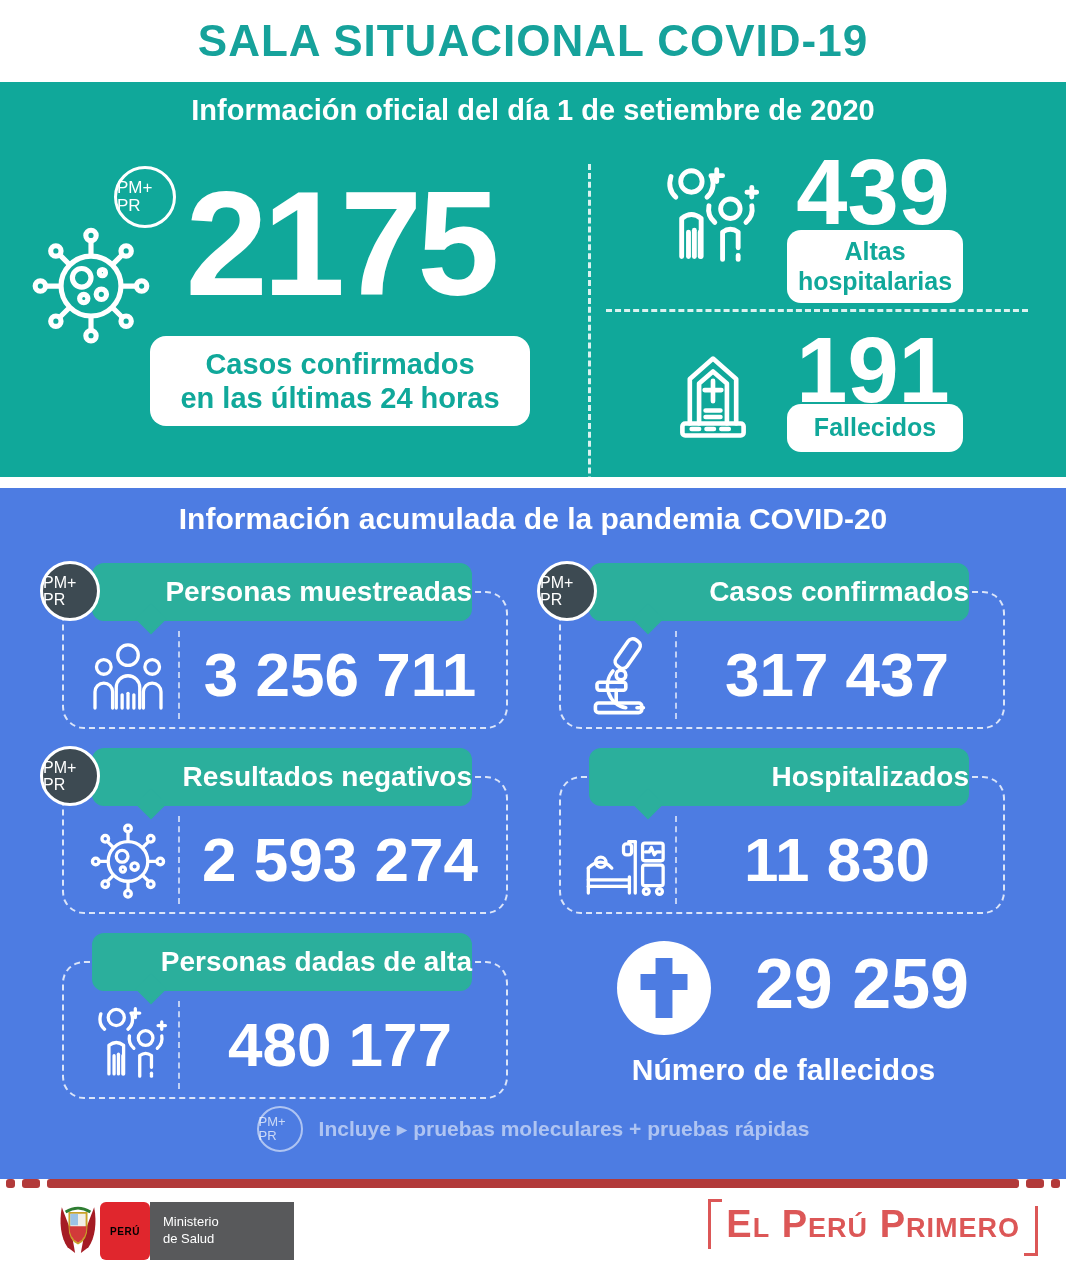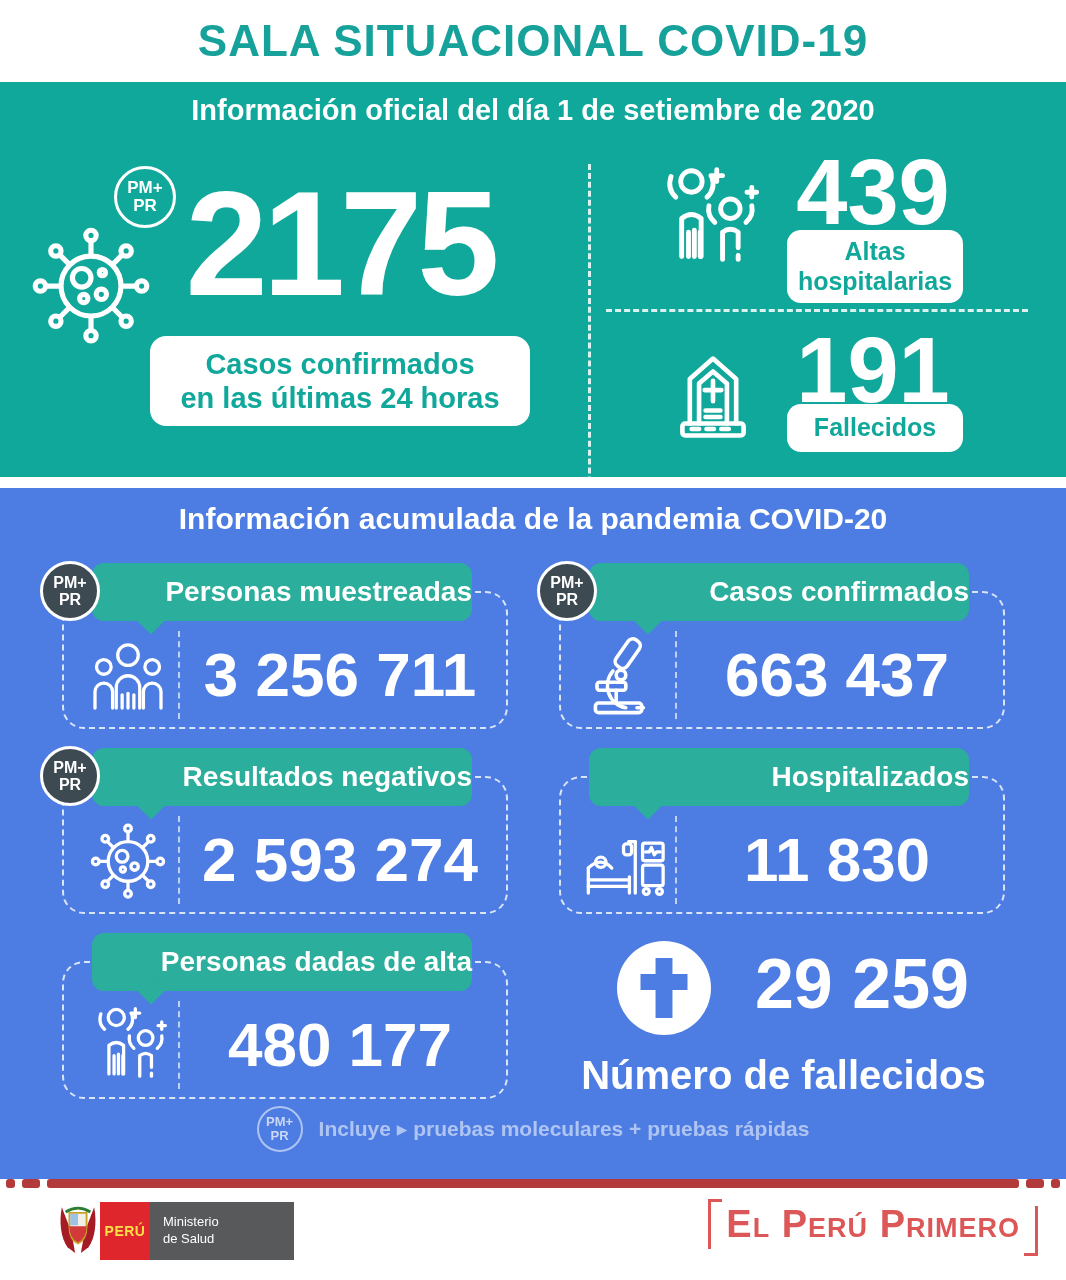--- a/index.html
+++ b/index.html
@@ -11,22 +11,22 @@
   body{width:1066px;height:1280px;background:#fff;font-family:"Liberation Sans","DejaVu Sans",sans-serif;}
   .page{position:relative;width:1066px;height:1280px;background:#fff;overflow:hidden;}
 
   .main-title{position:absolute;top:16px;left:0;width:100%;text-align:center;
     font-size:44px;font-weight:800;color:var(--title-teal);letter-spacing:1px;}
 
   
   .teal-section{position:absolute;top:82px;left:0;width:1066px;height:395px;background:var(--teal);padding-left:28px;}
   .daily-header{position:absolute;top:12px;left:0;width:100%;text-align:center;
     color:#fff;font-size:29px;font-weight:800;}
-  .pm-badge{display:flex;flex-direction:column;align-items:center;justify-content:center;
-    border-radius:50%;color:#fff;font-weight:700;line-height:1.08;}
+  .pm-badge{display:flex;flex-direction:column;align-items:flex-start;justify-content:center;
+    border-radius:50%;color:#fff;font-weight:400;line-height:1.08;}
   .pm-badge-daily{position:absolute;left:114px;top:84px;width:62px;height:62px;
     border:3px solid #fff;font-size:17px;}
   .virus-big{position:absolute;left:22px;top:140px;width:138px;height:124px;}
   .num-confirmed{position:absolute;left:150px;top:88px;width:380px;text-align:center;
     font-size:148px;font-weight:800;line-height:1;letter-spacing:-5px;color:#fff;}
   .label-box{background:#fff;color:var(--teal);font-weight:800;text-align:center;line-height:1.18;}
   .confirmed-box{position:absolute;left:150px;top:254px;width:380px;border-radius:16px;
     padding:11px 6px;font-size:29px;}
   .v-div{position:absolute;left:588px;top:82px;height:372px;border-left:3px dashed rgba(255,255,255,.85);}
   .h-div{position:absolute;left:606px;top:227px;width:422px;border-top:3px dashed rgba(255,255,255,.85);}
@@ -62,37 +62,37 @@
   .icon-sep{height:88px;border-left:2px dashed rgba(255,255,255,.65);}
   .card-value{flex:1;text-align:center;font-size:62px;font-weight:800;color:#fff;line-height:1;}
   .card-1{left:40px;top:75px;} .card-2{left:537px;top:75px;}
   .card-3{left:40px;top:260px;} .card-4{left:537px;top:260px;}
   .card-5{left:40px;top:445px;}
   .deaths-block{position:absolute;left:537px;top:445px;width:473px;height:175px;}
   .cross-circle{position:absolute;left:80px;top:8px;width:94px;height:94px;}
   .deaths-value{position:absolute;left:180px;top:16px;width:290px;text-align:center;
     font-size:70px;font-weight:800;color:#fff;line-height:1;}
   .deaths-label{position:absolute;left:40px;right:20px;top:120px;text-align:center;
-    font-size:40px;font-weight:800;color:#fff;}
+    font-size:30px;font-weight:800;color:#fff;}
   .footnote{position:absolute;left:0;right:0;top:618px;display:flex;align-items:center;
     justify-content:center;gap:16px;color:rgba(255,255,255,.55);}
   .pm-badge-foot{width:46px;height:46px;border:2px solid rgba(255,255,255,.55);font-size:13px;
     color:rgba(255,255,255,.7);}
   .footnote-text{font-size:21px;font-weight:700;}
 
   
   .red-bar{position:absolute;top:1179px;left:0;width:1066px;height:9px;
     display:flex;align-items:stretch;gap:7px;padding:0 6px;}
   .red-bar .seg{background:var(--bar-red);border-radius:3px;}
   .seg-s{width:9px;} .seg-m{width:18px;} .seg-main{flex:1;}
   .footer{position:absolute;top:1188px;left:0;width:1066px;height:92px;background:#fff;}
   .gov-logo{position:absolute;left:56px;top:14px;height:58px;display:flex;align-items:stretch;}
   .emblem{width:44px;display:flex;align-items:center;justify-content:center;}
-  .peru-box{width:50px;background:var(--peru-red);color:#fde047;font-weight:700;font-size:14px;
-    display:flex;align-items:center;justify-content:center;letter-spacing:.5px;}
+  .peru-box{width:50px;background:var(--peru-red);color:#000000;font-weight:700;font-size:10px;
+    display:flex;align-items:center;justify-content:center;letter-spacing:.5px;border-radius:6px;}
   .ministry-box{width:144px;background:var(--ministry-gray);color:#fff;font-size:13px;
     line-height:1.3;display:flex;flex-direction:column;justify-content:center;padding-left:13px;}
   .brand{position:absolute;right:28px;top:4px;display:flex;align-items:center;color:var(--brand-red);}
   .bracket-l{width:14px;height:50px;border-left:3px solid var(--brand-red);
     border-top:3px solid var(--brand-red);margin-right:4px;}
   .brand-text{font-size:38px;font-weight:800;font-variant:small-caps;letter-spacing:1px;line-height:1;}
   .bracket-r{width:14px;height:50px;border-right:3px solid var(--brand-red);
     border-bottom:3px solid var(--brand-red);margin-left:4px;margin-top:14px;}
 
   svg.line{stroke:#fff;fill:none;stroke-width:5;stroke-linecap:round;stroke-linejoin:round;}
@@ -223,21 +223,21 @@
         <svg class="line card-icon" viewBox="0 0 110 110" style="stroke-width:4.5">
           <rect x="50" y="8" width="17" height="40" rx="7" transform="rotate(35 58 28)"></rect>
           <path d="M40 50 a28 28 0 0 0 16 46"></path>
           <circle cx="50" cy="55" r="6"></circle>
           <rect x="20" y="64" width="36" height="10" rx="3"></rect>
           <line x1="44" y1="74" x2="44" y2="90"></line>
           <rect x="18" y="90" width="58" height="12" rx="4"></rect>
           <path d="M70 96 h8"></path>
         </svg>
         <div class="icon-sep"></div>
-        <div class="card-value">663 437</div>
+        <div class="card-value">317 437</div>
       </div>
     </div>
 
     <div class="card card-3">
       <div class="dash-box"></div>
       <div class="pill">
         <span>Resultados negativos</span>
       </div>
       <div class="pm-badge pm-badge-card">
         <span>PM+</span>

